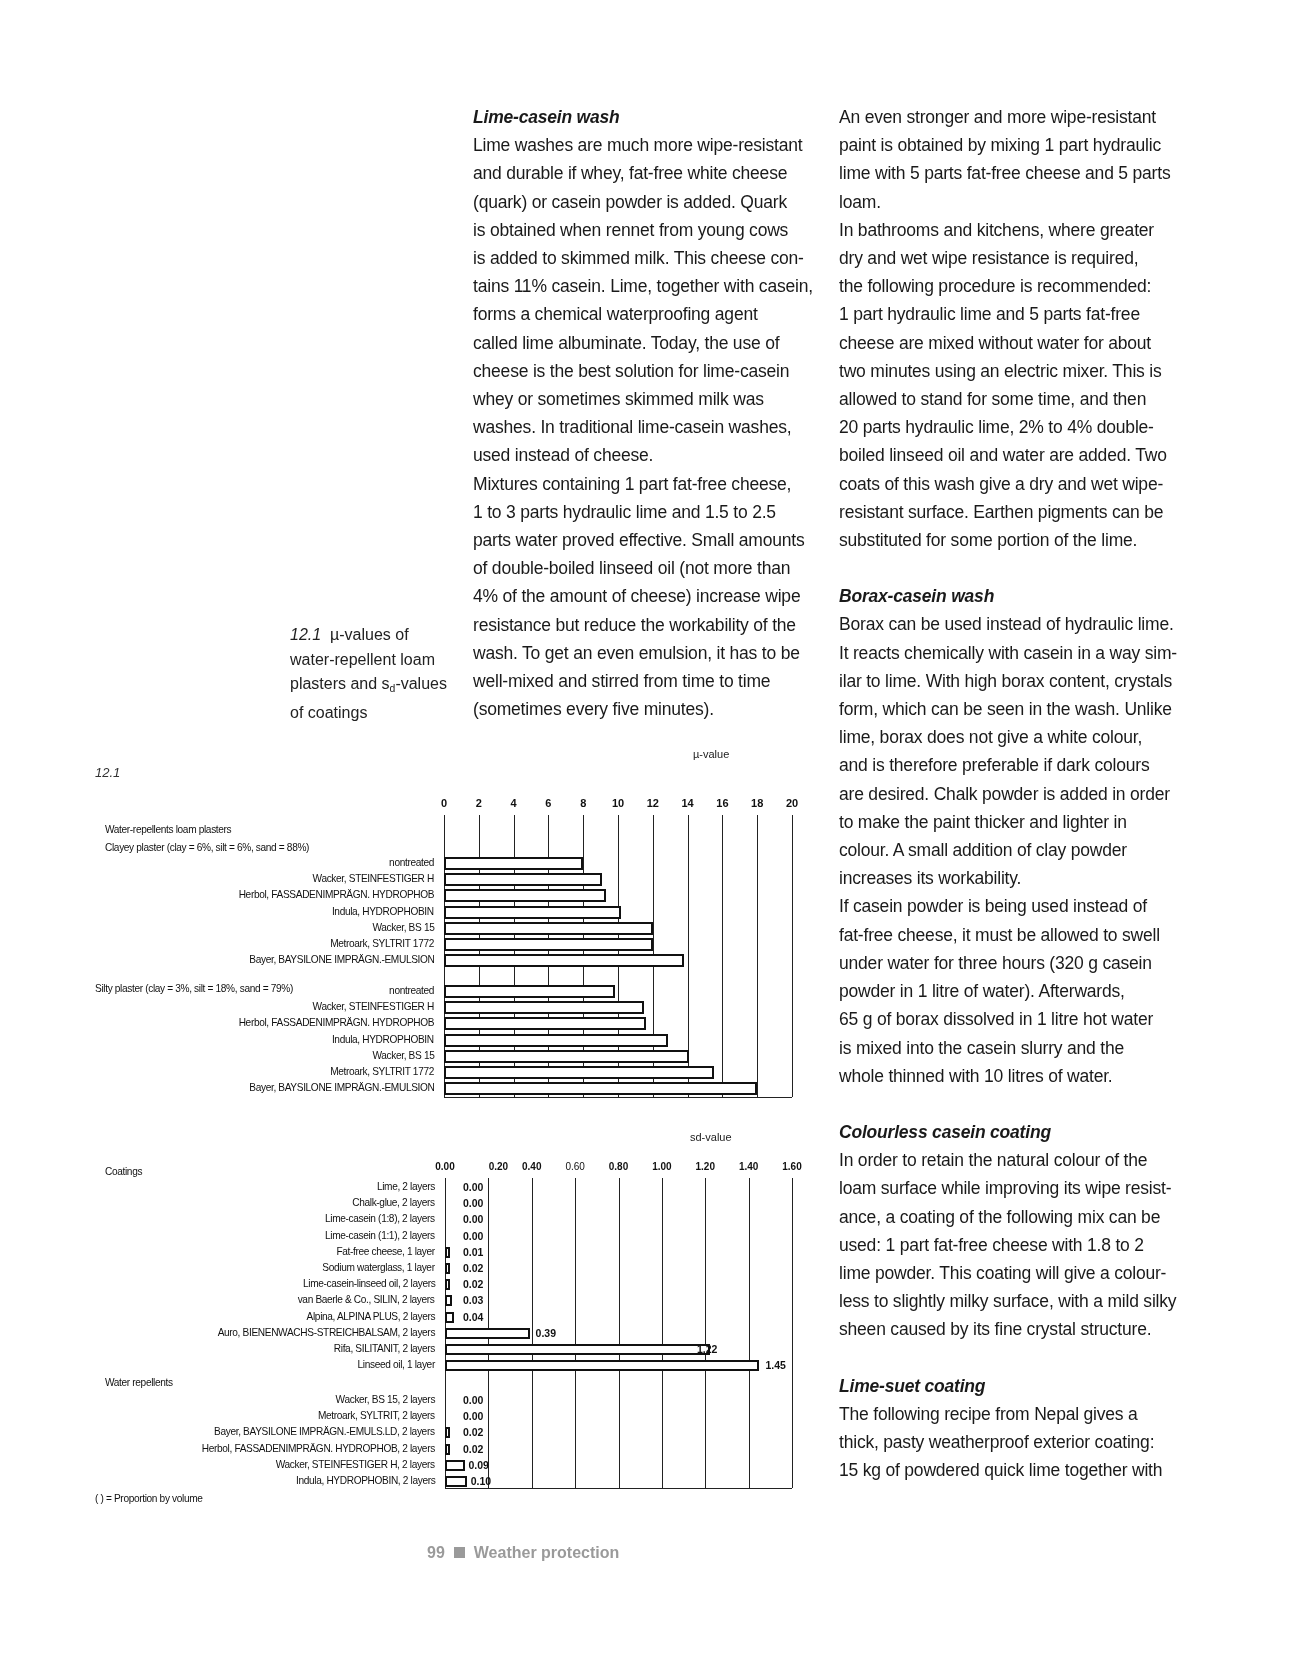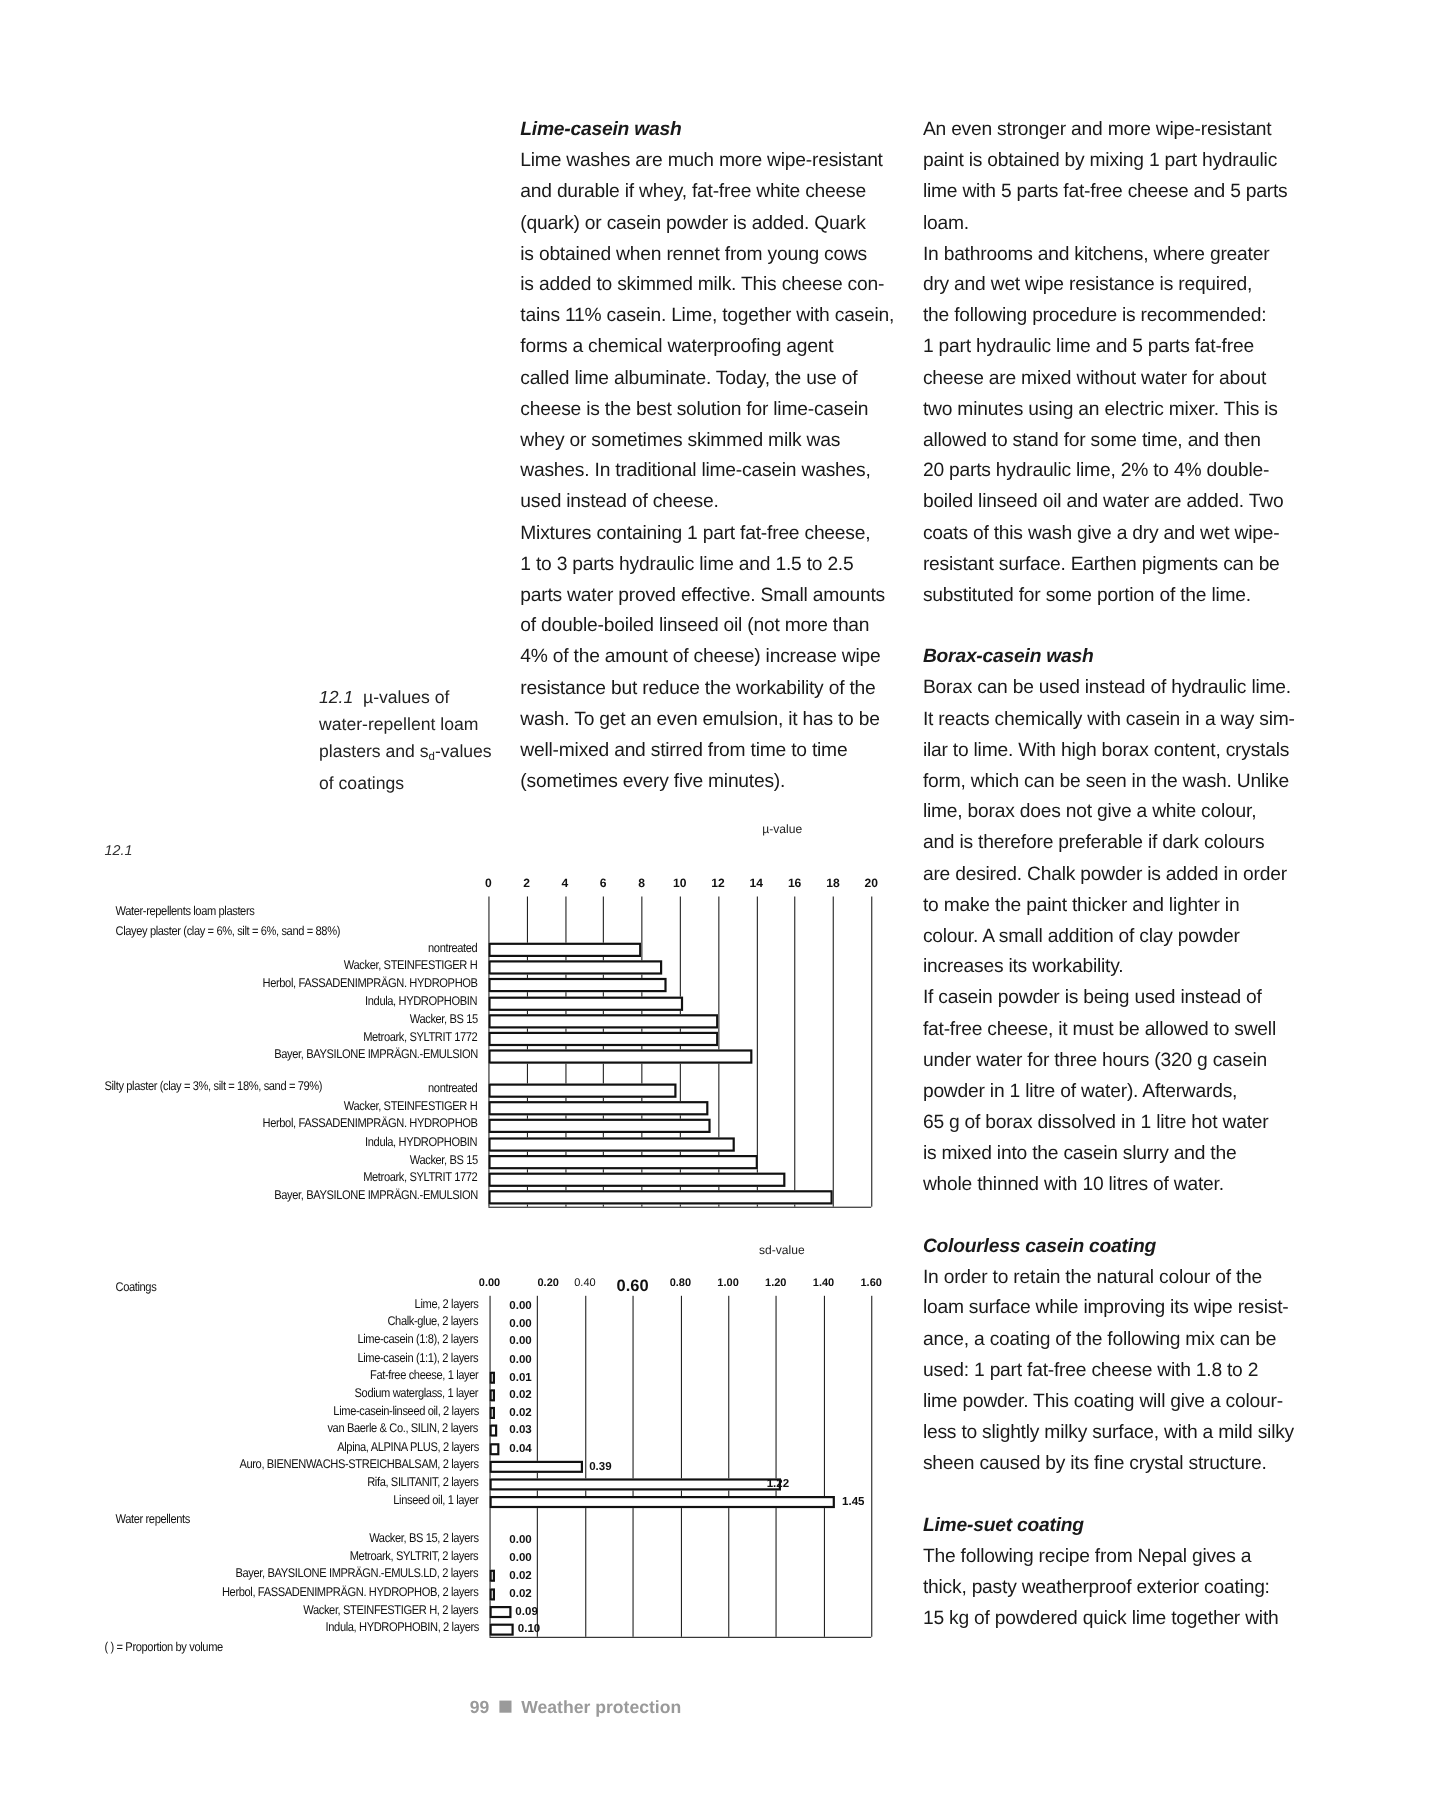--- a/index.html
+++ b/index.html
@@ -178,23 +178,23 @@
     <div class="bar" style="left: 444px; top: 1066px; width: 269.7px; height: 13px;"></div>
     <div class="rowlabel" style="right: 866px; top: 1081.2px;">Bayer, BAYSILONE IMPRÄGN.-EMULSION</div>
     <div class="bar" style="left: 444px; top: 1082.2px; width: 313.2px; height: 13px;"></div>
   </div>
 <div id="chart-sd">
     <div class="axis-title" style="left: 690px; top: 1131px;">sd-value</div>
     <div class="tick" style="left: 445px; top: 1161px; font-weight: bold; font-size: 10px;">0.00</div>
     <div class="gridline" style="left: 445px; top: 1178px; height: 310px;"></div>
     <div class="tick" style="left: 488.375px; top: 1161px; font-weight: bold; font-size: 10px; padding-left: 20px;">0.20</div>
     <div class="gridline" style="left: 488.375px; top: 1178px; height: 310px;"></div>
-    <div class="tick" style="left: 531.75px; top: 1161px; font-weight: normal; font-size: 10px;">0.40</div>
+    <div class="tick" style="left: 531.75px; top: 1161px; font-weight: bold; font-size: 10px;">0.40</div>
     <div class="gridline" style="left: 531.75px; top: 1178px; height: 310px;"></div>
-    <div class="tick" style="left: 575.125px; top: 1161px; font-weight: bold; font-size: 15px;">0.60</div>
+    <div class="tick" style="left: 575.125px; top: 1161px; font-weight: normal; font-size: 10px;">0.60</div>
     <div class="gridline" style="left: 575.125px; top: 1178px; height: 310px;"></div>
     <div class="tick" style="left: 618.5px; top: 1161px; font-weight: bold; font-size: 10px;">0.80</div>
     <div class="gridline" style="left: 618.5px; top: 1178px; height: 310px;"></div>
     <div class="tick" style="left: 661.875px; top: 1161px; font-weight: bold; font-size: 10px;">1.00</div>
     <div class="gridline" style="left: 661.875px; top: 1178px; height: 310px;"></div>
     <div class="tick" style="left: 705.25px; top: 1161px; font-weight: bold; font-size: 10px;">1.20</div>
     <div class="gridline" style="left: 705.25px; top: 1178px; height: 310px;"></div>
     <div class="tick" style="left: 748.625px; top: 1161px; font-weight: bold; font-size: 10px;">1.40</div>
     <div class="gridline" style="left: 748.625px; top: 1178px; height: 310px;"></div>
     <div class="tick" style="left: 792px; top: 1161px; font-weight: bold; font-size: 10px;">1.60</div>

